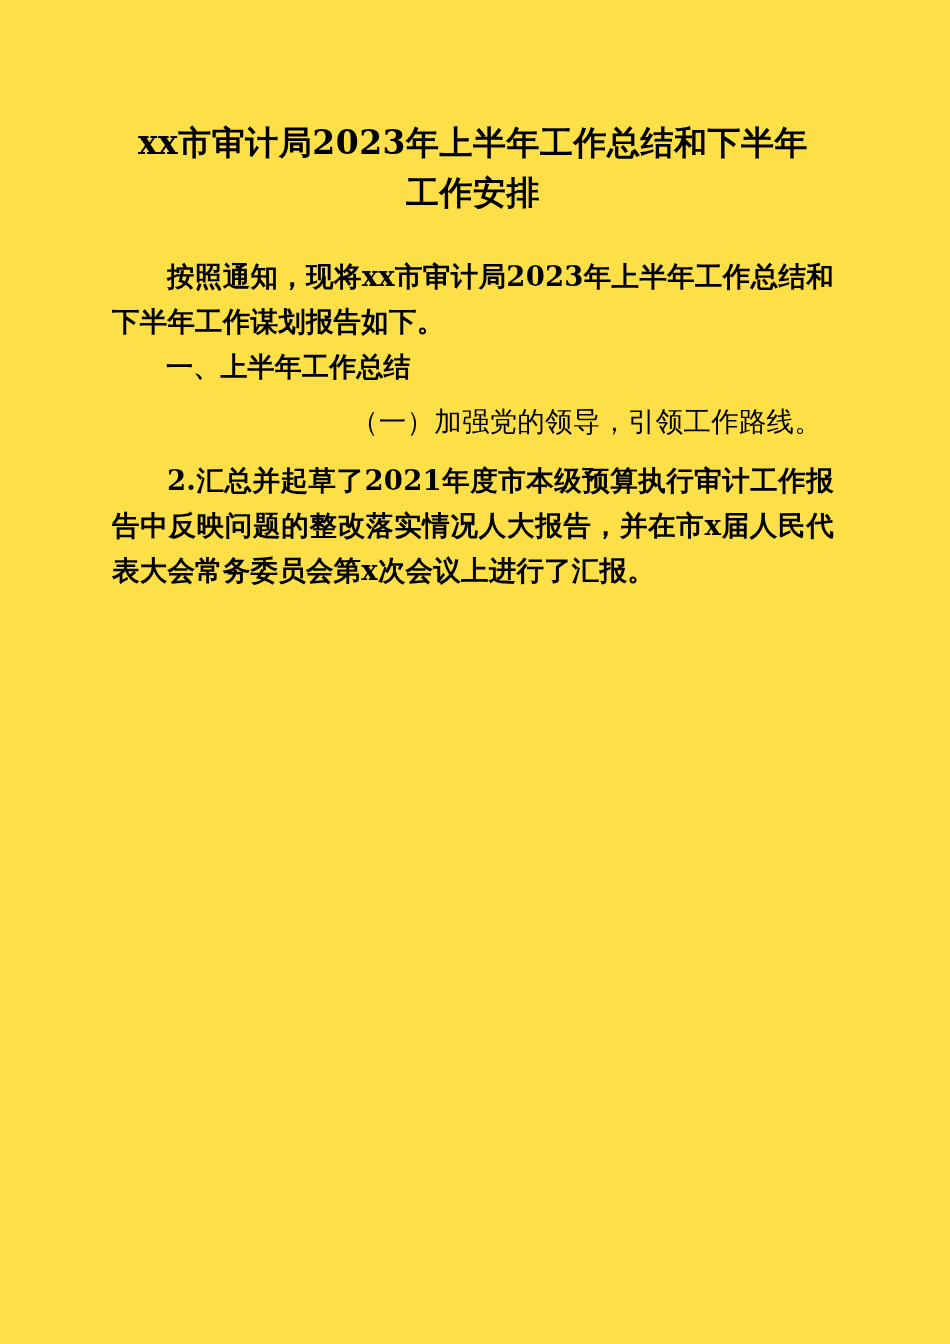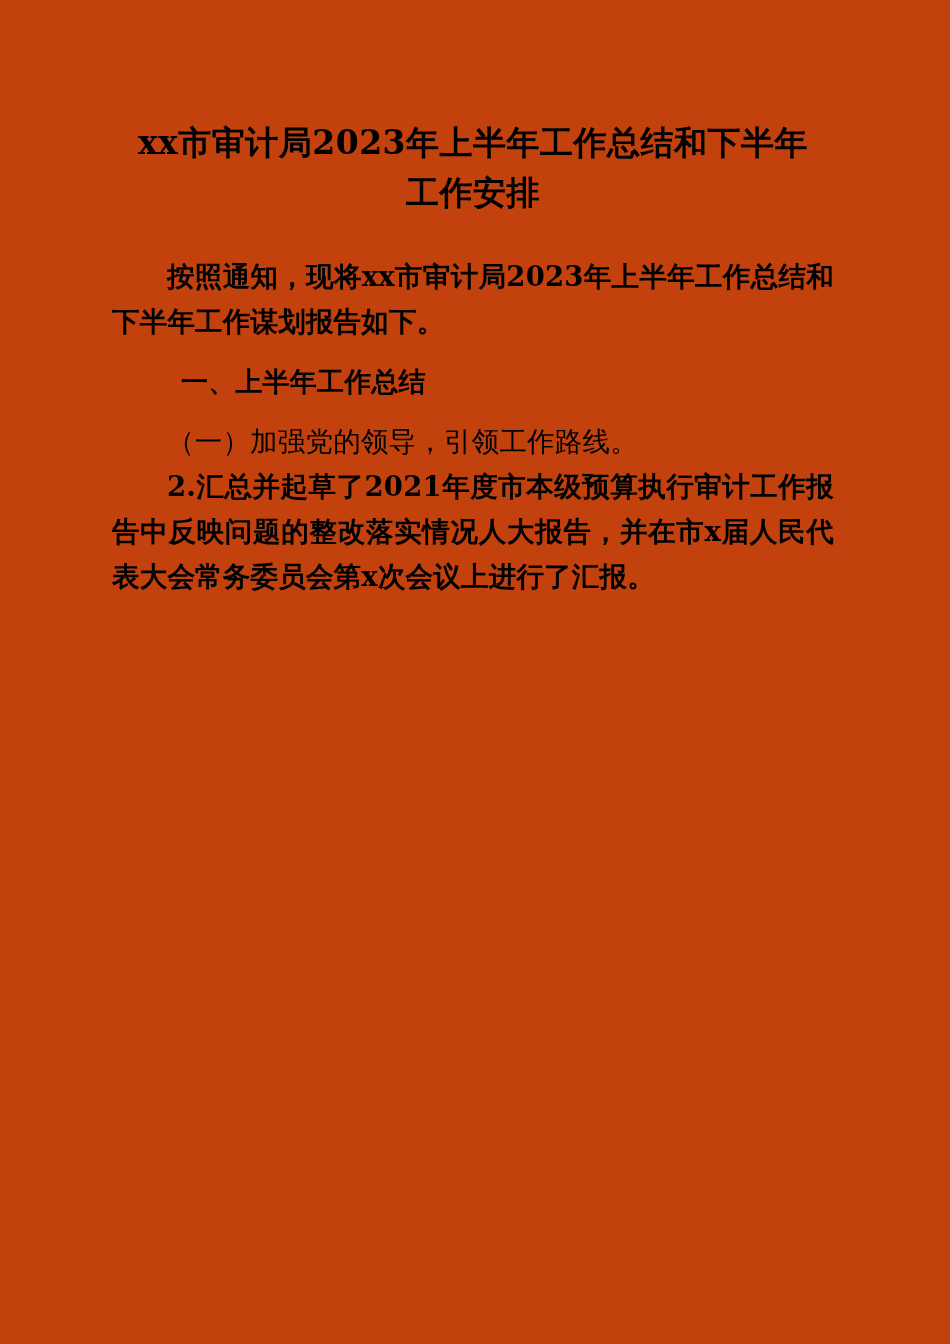--- a/index.html
+++ b/index.html
@@ -13,21 +13,21 @@
     font-family: "DejaVu Serif", "Liberation Serif", serif;
     color: #000000;
     -webkit-font-smoothing: antialiased;
   }
 
   .page {
     position: relative;
     width: 950px;
     height: 1344px;
     margin: 0 auto;
-    background: #c2410c;
+    background: #fde047;
     overflow: hidden;
     box-sizing: border-box;
   }
 
   .page-inner {
     position: absolute;
     left: 112px;
     top: 118px;
     width: 722px;
   }
@@ -63,35 +63,36 @@
     font-weight: bold;
   }
 
   
   h2.section-heading {
     font-family: "DejaVu Sans", "Liberation Sans", sans-serif;
     font-weight: bold;
     font-size: 27px;
     line-height: 45px;
     text-indent: 2em;
-    margin: 15px;
+    margin: 0;
     letter-spacing: 0.2px;
     word-break: break-all;
   }
 
   
   h3.sub-heading {
-    font-family: Liberation Serif, serif;
+    font-family: Liberation Mono, monospace;
     font-weight: normal;
     font-size: 27.5px;
     line-height: 45px;
     text-indent: 2em;
-    margin: 0;
+    margin: 12px;
     letter-spacing: 0.2px;
     word-break: break-all;
+    text-align: right;
   }
 </style>
 </head>
 <body>
 
 <div class="page">
   <div class="page-inner">
 
     <div class="doc-title">
       <span>xx市审计局2023年上半年工作总结和下半年</span>

